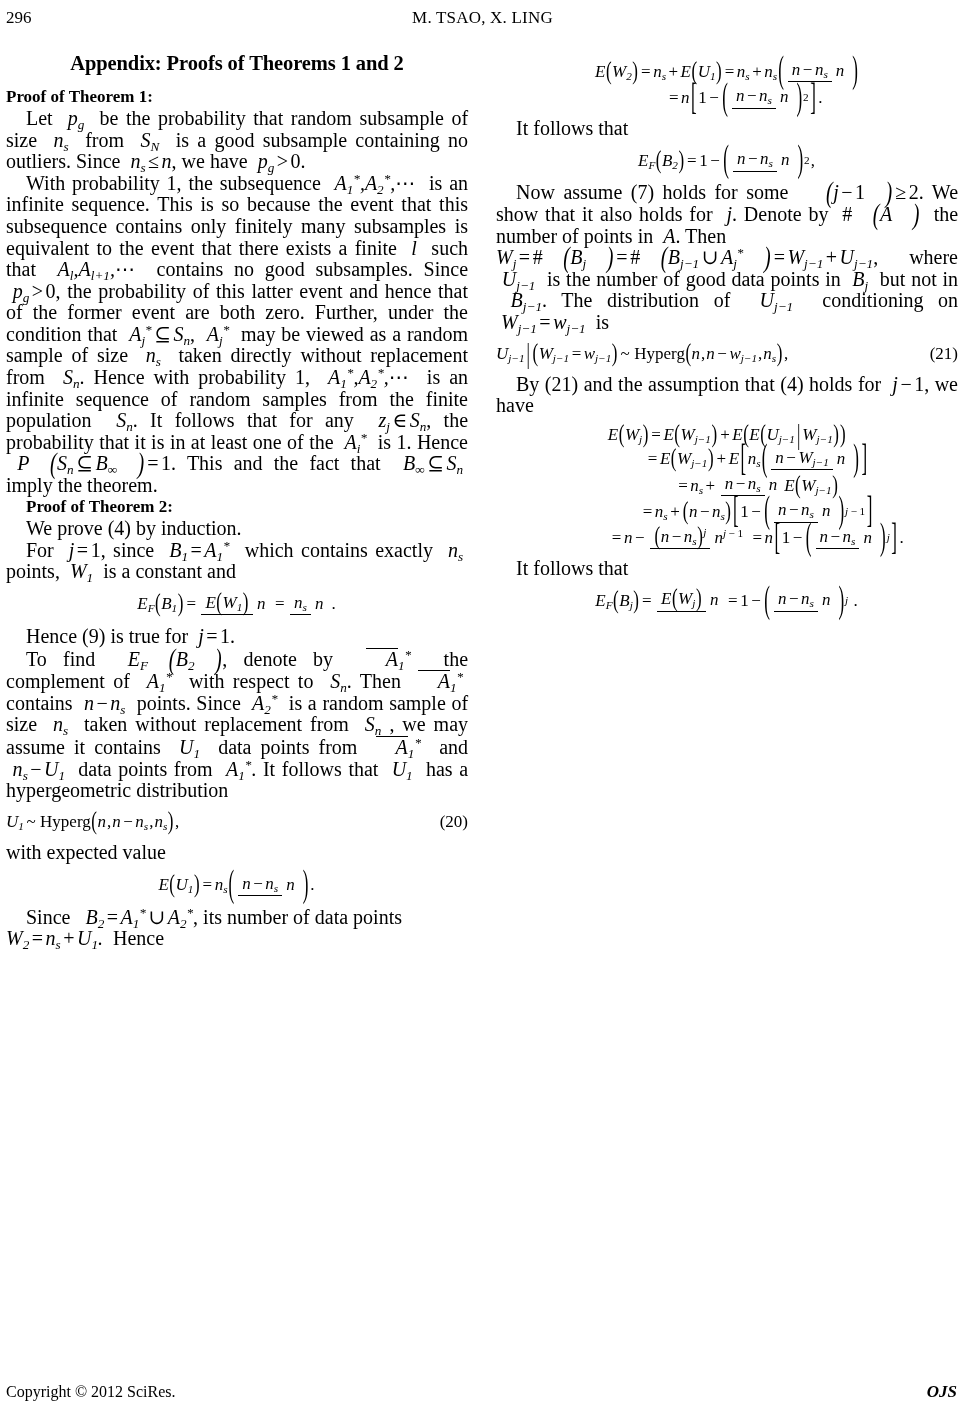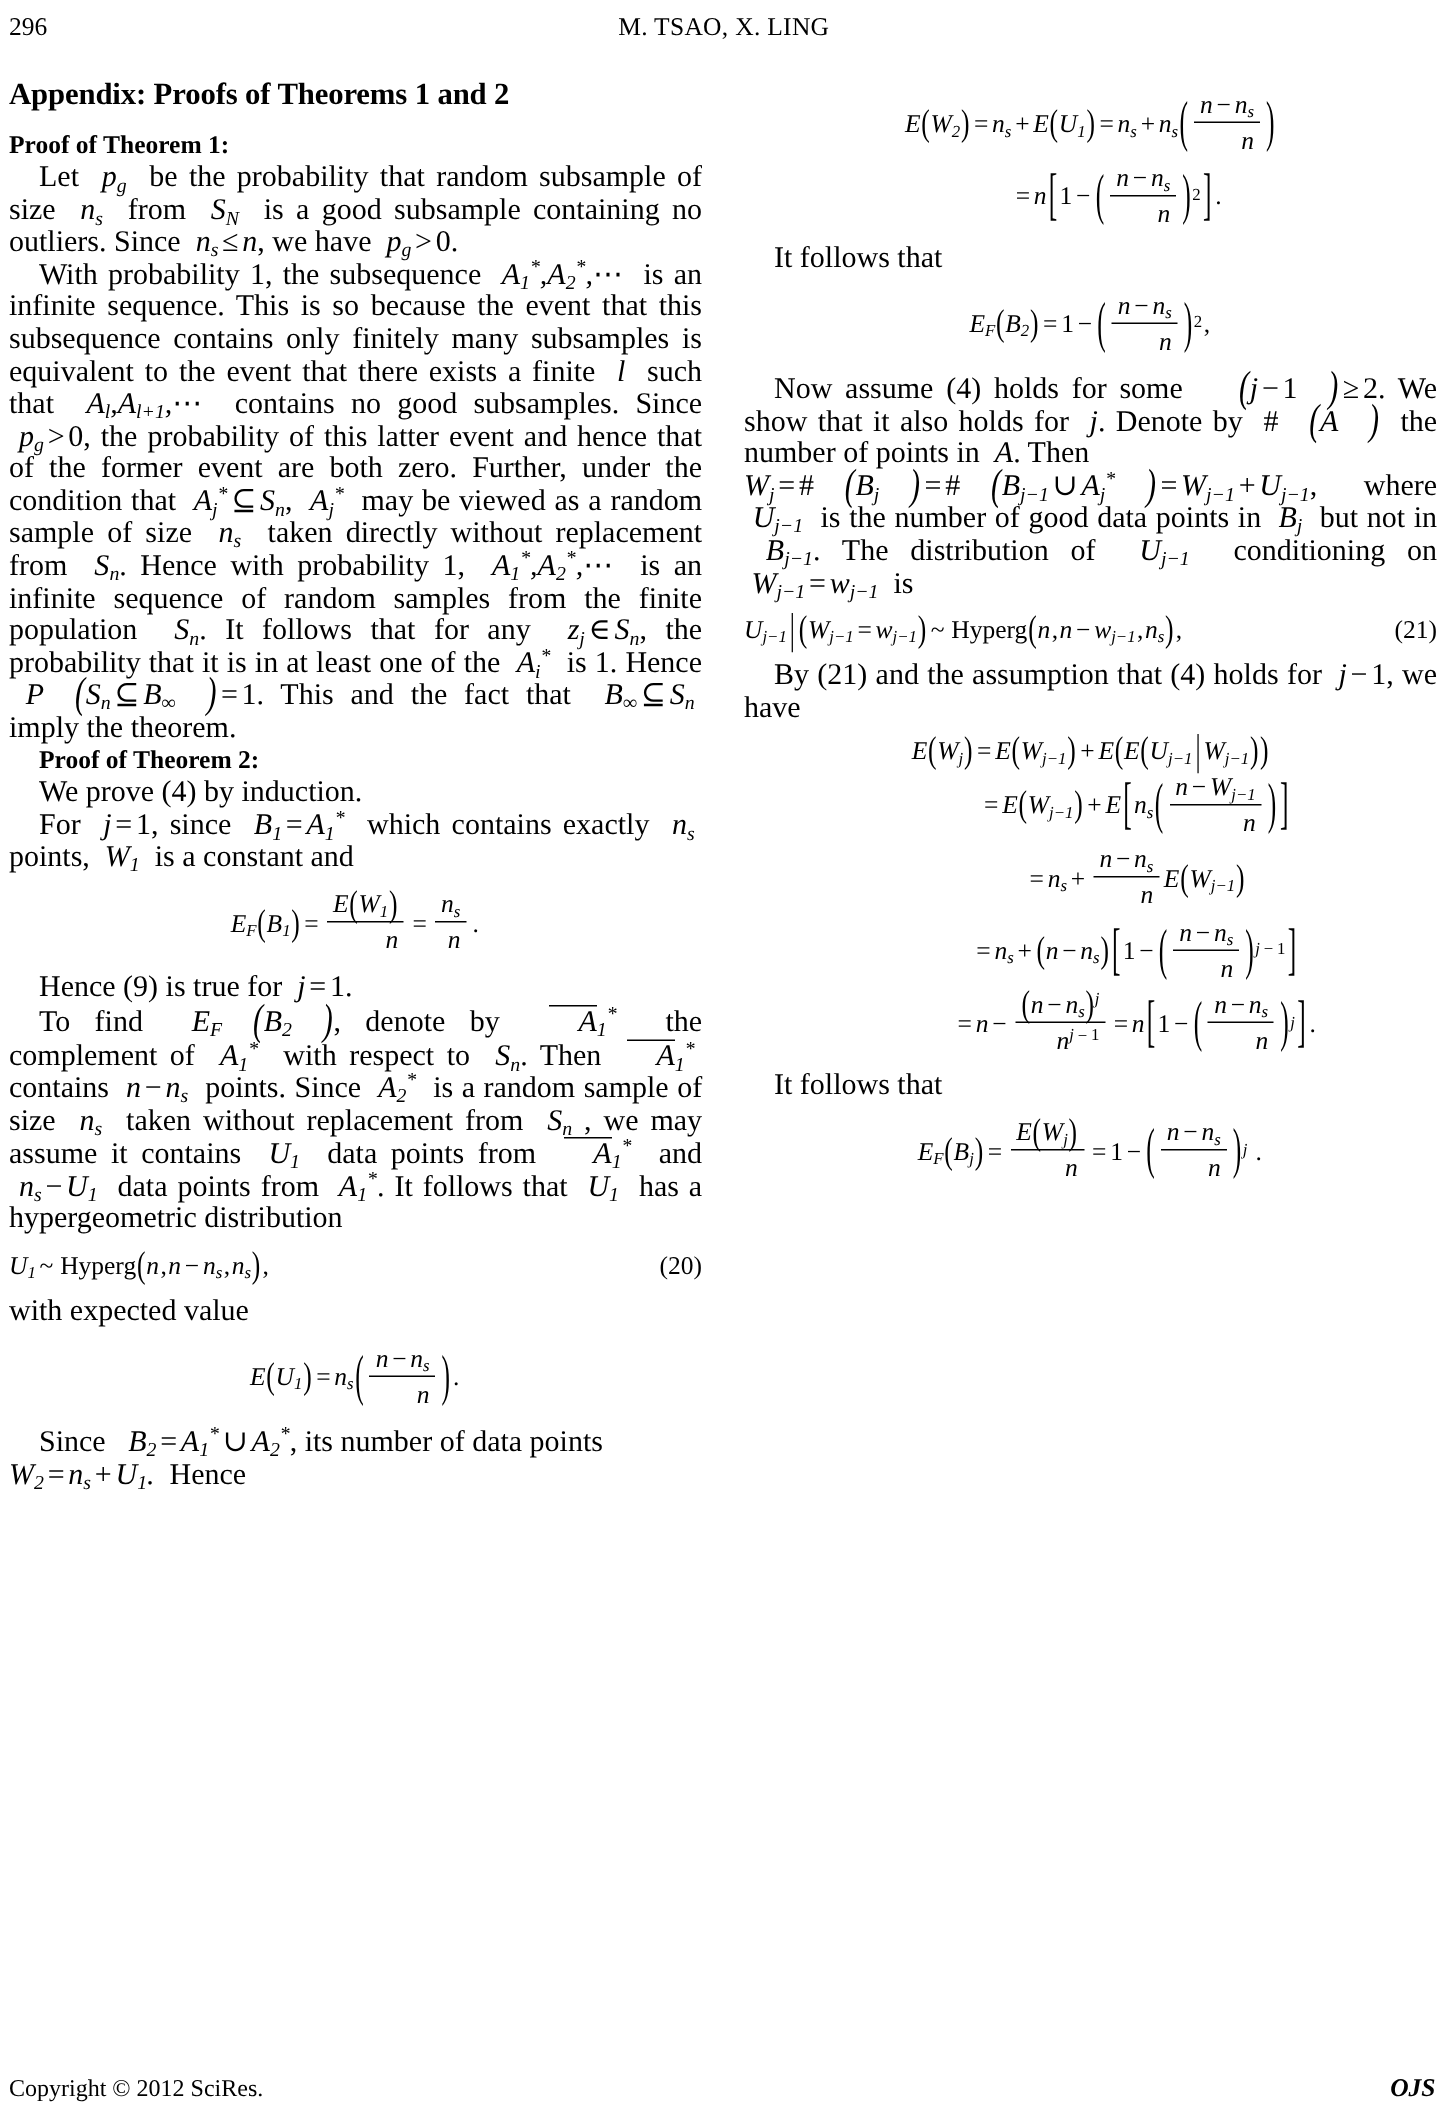--- a/index.html
+++ b/index.html
@@ -53,20 +53,21 @@
     width: 462px;
     flex: 0 0 462px;
   }
 
   h1.appendix-title {
     font-size: 20.5px;
     font-weight: bold;
     margin: 0 0 11px 0;
     line-height: 1.15;
     letter-spacing: -0.1px;
+    text-align: center;
   }
   h2.proof-head {
     font-size: 17px;
     font-weight: bold;
     margin: 0 0 1px 0;
     line-height: 1.2;
   }
   h2.proof-head.indented {
     text-indent: 20px;
   }
@@ -134,23 +135,23 @@
   }
   sub, sup {
     font-size: 0.66em;
     line-height: 0;
   }
   sub { vertical-align: -0.28em; }
   sup { vertical-align: 0.52em; }
 
   .frac {
     display: inline-flex;
-    flex-direction: column;
+    flex-direction: row;
     vertical-align: middle;
-    text-align: right;
+    text-align: center;
     margin: 0 3px;
     position: relative;
     top: -0.05em;
   }
   .frac > .num {
     padding: 0 4px 1px 4px;
     border-bottom: 1.1px solid #000;
     line-height: 1.25;
   }
   .frac > .den {
@@ -428,21 +429,21 @@
           <span class="num"><span class="mi">n</span><span class="mo">−</span><span class="mi">n<sub>s</sub></span></span>
           <span class="den"><span class="mi">n</span></span>
         </span>
         <span class="paren-big">)</span>
         <span class="exp-outside"><span class="mn">2</span></span>
         <span class="mo tight">,</span>
     </div>
 
 
     <p class="para">
-      <span>Now assume (4) holds for some</span>
+      <span>Now assume (7) holds for some</span>
       <span class="mi">&nbsp;<span class="paren-med">(</span>j<span class="mo">−</span><span class="mn">1</span><span class="paren-med">)</span><span class="mo">≥</span><span class="mn">2</span></span><span>. We show that it also holds for</span>
       <span class="mi">&nbsp;j</span><span>. Denote by</span>
       <span class="mi">&nbsp;<span class="mn">#</span><span class="paren-med">(</span>A<span class="paren-med">)</span>&nbsp;</span>
       <span>the number of points in</span>
       <span class="mi">&nbsp;A</span><span>. Then</span>
       <br>
       <span class="mi">W<sub>j</sub><span class="mo">=</span><span class="mn">#</span><span class="paren-med">(</span>B<sub>j</sub><span class="paren-med">)</span><span class="mo">=</span><span class="mn">#</span><span class="paren-med">(</span>B<sub>j−1</sub><span class="mo">∪</span>A<sub>j</sub><sup>*</sup><span class="paren-med">)</span><span class="mo">=</span>W<sub>j−1</sub><span class="mo">+</span>U<sub>j−1</sub></span><span>, where</span>
       <span class="mi">&nbsp;U<sub>j−1</sub>&nbsp;</span>
       <span>is the number of good data points in</span>
       <span class="mi">&nbsp;B<sub>j</sub>&nbsp;</span>

